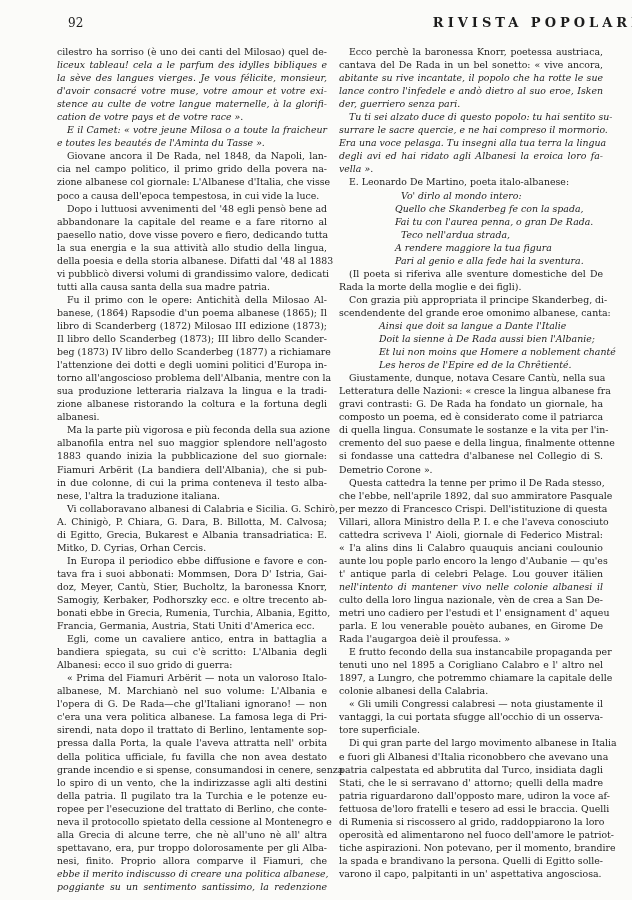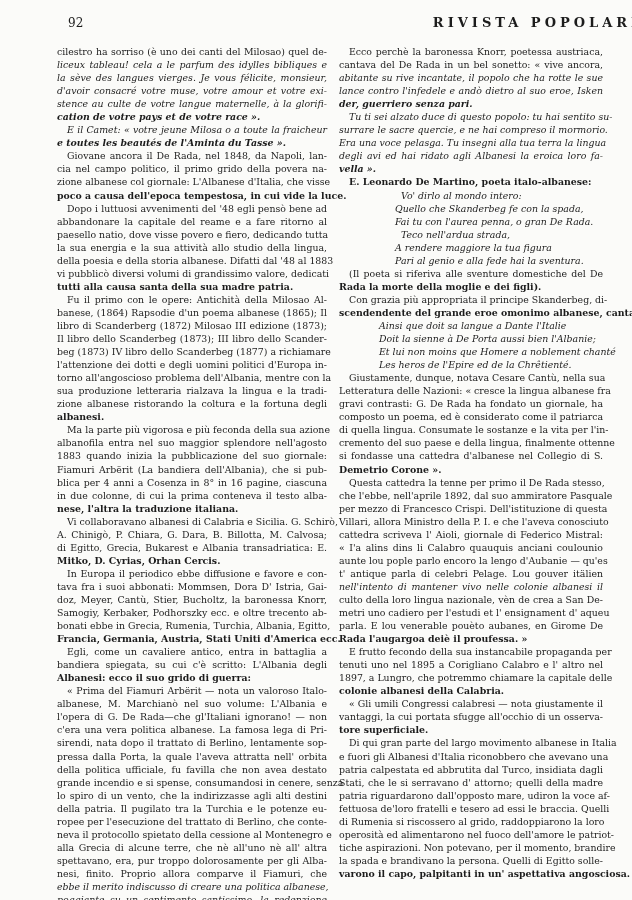--- a/index.html
+++ b/index.html
@@ -5,21 +5,21 @@
   html,body{margin:0;padding:0;}
   body{width:632px;height:900px;background:#fbfbf9;position:relative;overflow:hidden;
        font-family:"DejaVu Serif","Liberation Serif",serif;color:#1c1c1c;}
   .header{position:absolute;top:14px;left:13px;width:632px;height:20px;}
   .pagenum{position:absolute;left:55px;top:2px;font-size:12px;}
   .running-title{position:absolute;left:0;width:632px;text-align:right;top:1px;font-size:13px;font-weight:bold;letter-spacing:4px;}
   .col{position:absolute;top:45px;width:270px;font-size:9.4px;line-height:13.05px;}
   .col.left{left:57px;}
   .col.right{left:339px;width:264px;}
   .ln{white-space:nowrap;overflow:visible;text-align:justify;text-align-last:justify;height:13.05px;}
-  .ln.last{text-align-last:left;font-weight:bold;}
+  .ln.last{text-align-last:left;}
   .ln.ind{padding-left:10px;}
   .ln.verse{text-align-last:left;padding-left:56px;}
   .ln.verse.v2{padding-left:62px;}
   .ln.verse.v0{padding-left:40px;}
   .it{font-style:italic;}
 </style>
 </head>
 <body>
 
 <div class="header">
@@ -54,21 +54,20 @@
     <div class="ln ">beg (1873) IV libro dello Scanderbeg (1877) a richiamare</div>
     <div class="ln ">l'attenzione dei dotti e degli uomini politici d'Europa in-</div>
     <div class="ln ">torno all'angoscioso problema dell'Albania, mentre con la</div>
     <div class="ln ">sua produzione letteraria rialzava la lingua e la tradi-</div>
     <div class="ln ">zione albanese ristorando la coltura e la fortuna degli</div>
     <div class="ln last">albanesi.</div>
     <div class="ln ind">Ma la parte più vigorosa e più feconda della sua azione</div>
     <div class="ln ">albanofila entra nel suo maggior splendore nell'agosto</div>
     <div class="ln ">1883 quando inizia la pubblicazione del suo giornale:</div>
     <div class="ln ">Fiamuri Arbërit (La bandiera dell'Albania), che si pub-</div>
-    <div class="ln ">blica per 4 anni a Cosenza in 8° in 16 pagine, ciascuna</div>
     <div class="ln ">in due colonne, di cui la prima conteneva il testo alba-</div>
     <div class="ln last">nese, l'altra la traduzione italiana.</div>
     <div class="ln ind">Vi collaboravano albanesi di Calabria e Sicilia. G. Schirò,</div>
     <div class="ln ">A. Chinigò, P. Chiara, G. Dara, B. Billotta, M. Calvosa;</div>
     <div class="ln ">di Egitto, Grecia, Bukarest e Albania transadriatica: E.</div>
     <div class="ln last">Mitko, D. Cyrias, Orhan Cercis.</div>
     <div class="ln ind">In Europa il periodico ebbe diffusione e favore e con-</div>
     <div class="ln ">tava fra i suoi abbonati: Mommsen, Dora D' Istria, Gai-</div>
     <div class="ln ">doz, Meyer, Cantù, Stier, Bucholtz, la baronessa Knorr,</div>
     <div class="ln ">Samogiy, Kerbaker, Podhorszky ecc. e oltre trecento ab-</div>
@@ -111,21 +110,21 @@
     <div class="ln verse it">Quello che Skanderbeg fe con la spada,</div>
     <div class="ln verse it">Fai tu con l'aurea penna, o gran De Rada.</div>
     <div class="ln verse v2 it">Teco nell'ardua strada,</div>
     <div class="ln verse it">A rendere maggiore la tua figura</div>
     <div class="ln verse it">Pari al genio e alla fede hai la sventura.</div>
     <div class="ln ind">(Il poeta si riferiva alle sventure domestiche del De</div>
     <div class="ln last">Rada la morte della moglie e dei figli).</div>
     <div class="ln ind">Con grazia più appropriata il principe Skanderbeg, di-</div>
     <div class="ln last">scendendente del grande eroe omonimo albanese, canta:</div>
     <div class="ln verse v0 it">Ainsi que doit sa langue a Dante l'Italie</div>
-    <div class="ln verse v0 it">Doit la sienne à De Porta aussi bien l'Albanie;</div>
+    <div class="ln verse v0 it">Doit la sienne à De Rada aussi bien l'Albanie;</div>
     <div class="ln verse v0 it">Et lui non moins que Homere a noblement chanté</div>
     <div class="ln verse v0 it">Les heros de l'Epire ed de la Chrêtienté.</div>
     <div class="ln ind">Giustamente, dunque, notava Cesare Cantù, nella sua</div>
     <div class="ln ">Letteratura delle Nazioni: « cresce la lingua albanese fra</div>
     <div class="ln ">gravi contrasti: G. De Rada ha fondato un giornale, ha</div>
     <div class="ln ">composto un poema, ed è considerato come il patriarca</div>
     <div class="ln ">di quella lingua. Consumate le sostanze e la vita per l'in-</div>
     <div class="ln ">cremento del suo paese e della lingua, finalmente ottenne</div>
     <div class="ln ">si fondasse una cattedra d'albanese nel Collegio di S.</div>
     <div class="ln last">Demetrio Corone ».</div>

